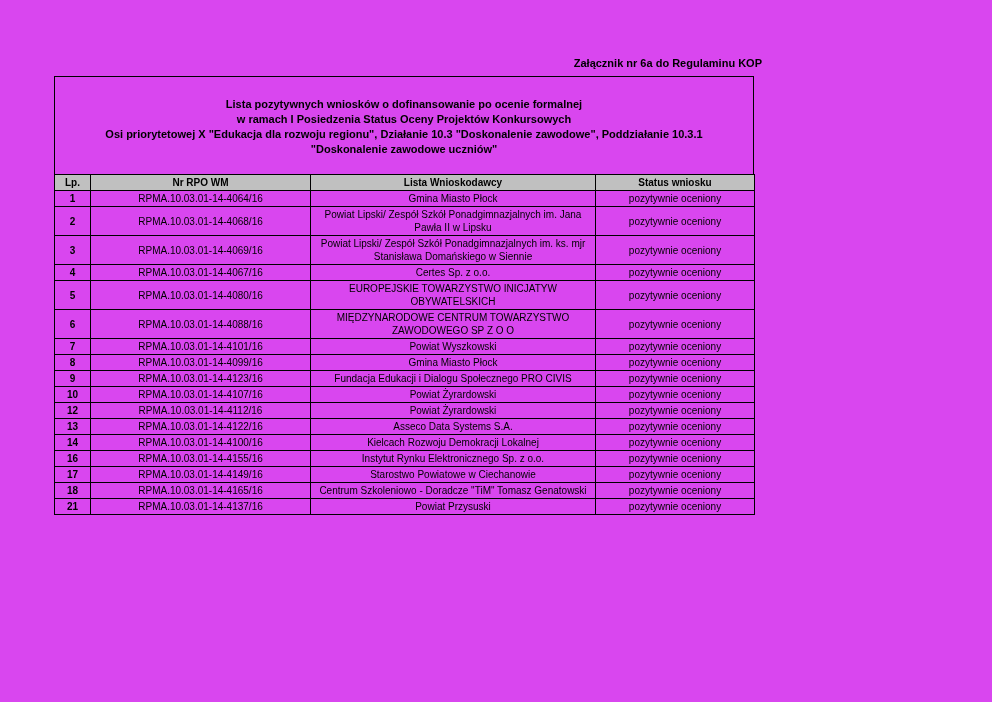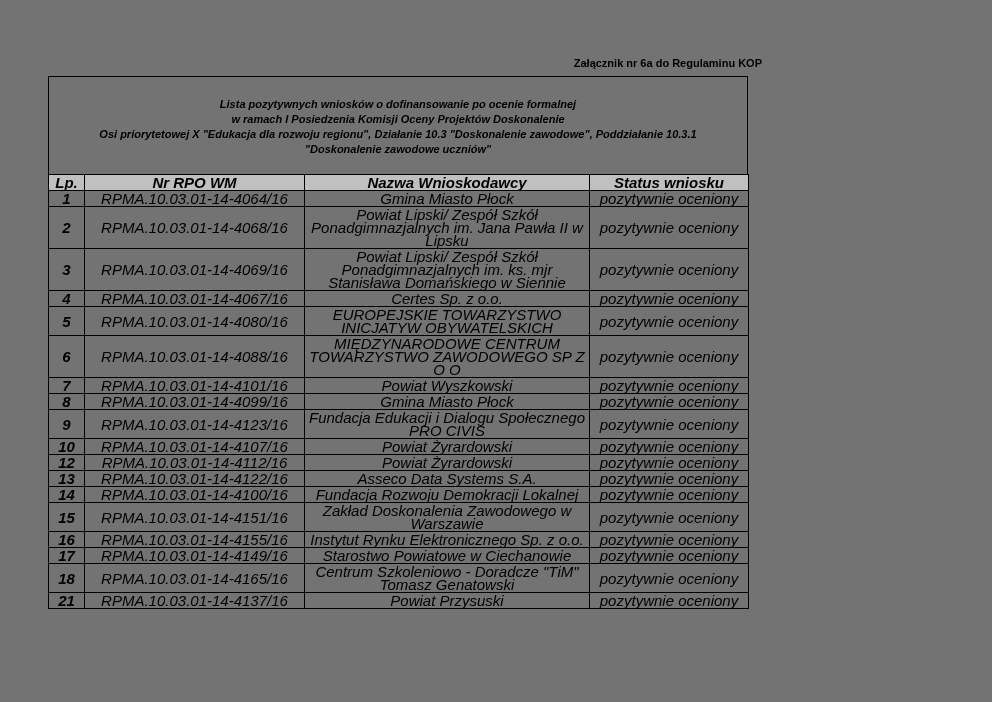--- a/index.html
+++ b/index.html
@@ -8,53 +8,52 @@
     width: 992px;
     height: 702px;
     background: #ffffff;
     font-family: "Liberation Sans", sans-serif;
     color: #000000;
   }
   .page {
     position: relative;
     width: 992px;
     height: 702px;
-    background: #737373;
+    background: #d946ef;
     overflow: hidden;
   }
   .attachment-label {
     position: absolute;
     top: 57px;
     left: 62px;
     width: 700px;
     text-align: right;
     font-size: 11px;
     font-weight: bold;
   }
   .doc {
     position: absolute;
     top: 76px;
-    left: 48px;
+    left: 54px;
     width: 700px;
-    font-style: italic;
   }
   .title-box {
     border: 1px solid #000;
     border-bottom: none;
     padding: 20px 10px 17px 10px;
     text-align: center;
     font-size: 11px;
     font-weight: bold;
     line-height: 15px;
   }
   table.list {
     width: 700px;
     border-collapse: collapse;
     table-layout: fixed;
-    font-size: 15px;
+    font-size: 10px;
   }
   table.list th, table.list td {
     border: 1px solid #000;
     text-align: center;
     vertical-align: middle;
     padding: 1px 3px;
     line-height: 13px;
     overflow: hidden;
   }
   table.list th {
@@ -73,37 +72,37 @@
 <body>
 
 <div class="page">
 
   <div class="attachment-label">Załącznik nr 6a do Regulaminu KOP</div>
 
   <div class="doc">
 
     <div class="title-box">
       <div>Lista pozytywnych wniosków o dofinansowanie po ocenie formalnej</div>
-      <div>w ramach I Posiedzenia Komisji Oceny Projektów Doskonalenie</div>
+      <div>w ramach I Posiedzenia Status Oceny Projektów Konkursowych</div>
       <div>Osi priorytetowej X "Edukacja dla rozwoju regionu",  Działanie 10.3 "Doskonalenie zawodowe", Poddziałanie 10.3.1</div>
       <div>"Doskonalenie zawodowe uczniów"</div>
     </div>
 
     <table class="list">
       <colgroup>
         <col class="col-lp">
         <col class="col-nr">
         <col class="col-name">
         <col class="col-status">
       </colgroup>
       <thead>
         <tr>
           <th>Lp.</th>
           <th>Nr RPO WM</th>
-          <th>Nazwa Wnioskodawcy</th>
+          <th>Lista Wnioskodawcy</th>
           <th>Status wniosku</th>
         </tr>
       </thead>
       <tbody>
           <tr>
             <td class="c0">1</td>
             <td class="c1">RPMA.10.03.01-14-4064/16</td>
             <td class="c2">Gmina Miasto Płock</td>
             <td class="c3">pozytywnie oceniony</td>
           </tr>
@@ -169,27 +168,21 @@
           </tr>
           <tr>
             <td class="c0">13</td>
             <td class="c1">RPMA.10.03.01-14-4122/16</td>
             <td class="c2">Asseco Data Systems S.A.</td>
             <td class="c3">pozytywnie oceniony</td>
           </tr>
           <tr>
             <td class="c0">14</td>
             <td class="c1">RPMA.10.03.01-14-4100/16</td>
-            <td class="c2">Fundacja Rozwoju Demokracji Lokalnej</td>
-            <td class="c3">pozytywnie oceniony</td>
-          </tr>
-          <tr>
-            <td class="c0">15</td>
-            <td class="c1">RPMA.10.03.01-14-4151/16</td>
-            <td class="c2">Zakład Doskonalenia Zawodowego w Warszawie</td>
+            <td class="c2">Kielcach Rozwoju Demokracji Lokalnej</td>
             <td class="c3">pozytywnie oceniony</td>
           </tr>
           <tr>
             <td class="c0">16</td>
             <td class="c1">RPMA.10.03.01-14-4155/16</td>
             <td class="c2">Instytut Rynku Elektronicznego Sp. z o.o.</td>
             <td class="c3">pozytywnie oceniony</td>
           </tr>
           <tr>
             <td class="c0">17</td>

